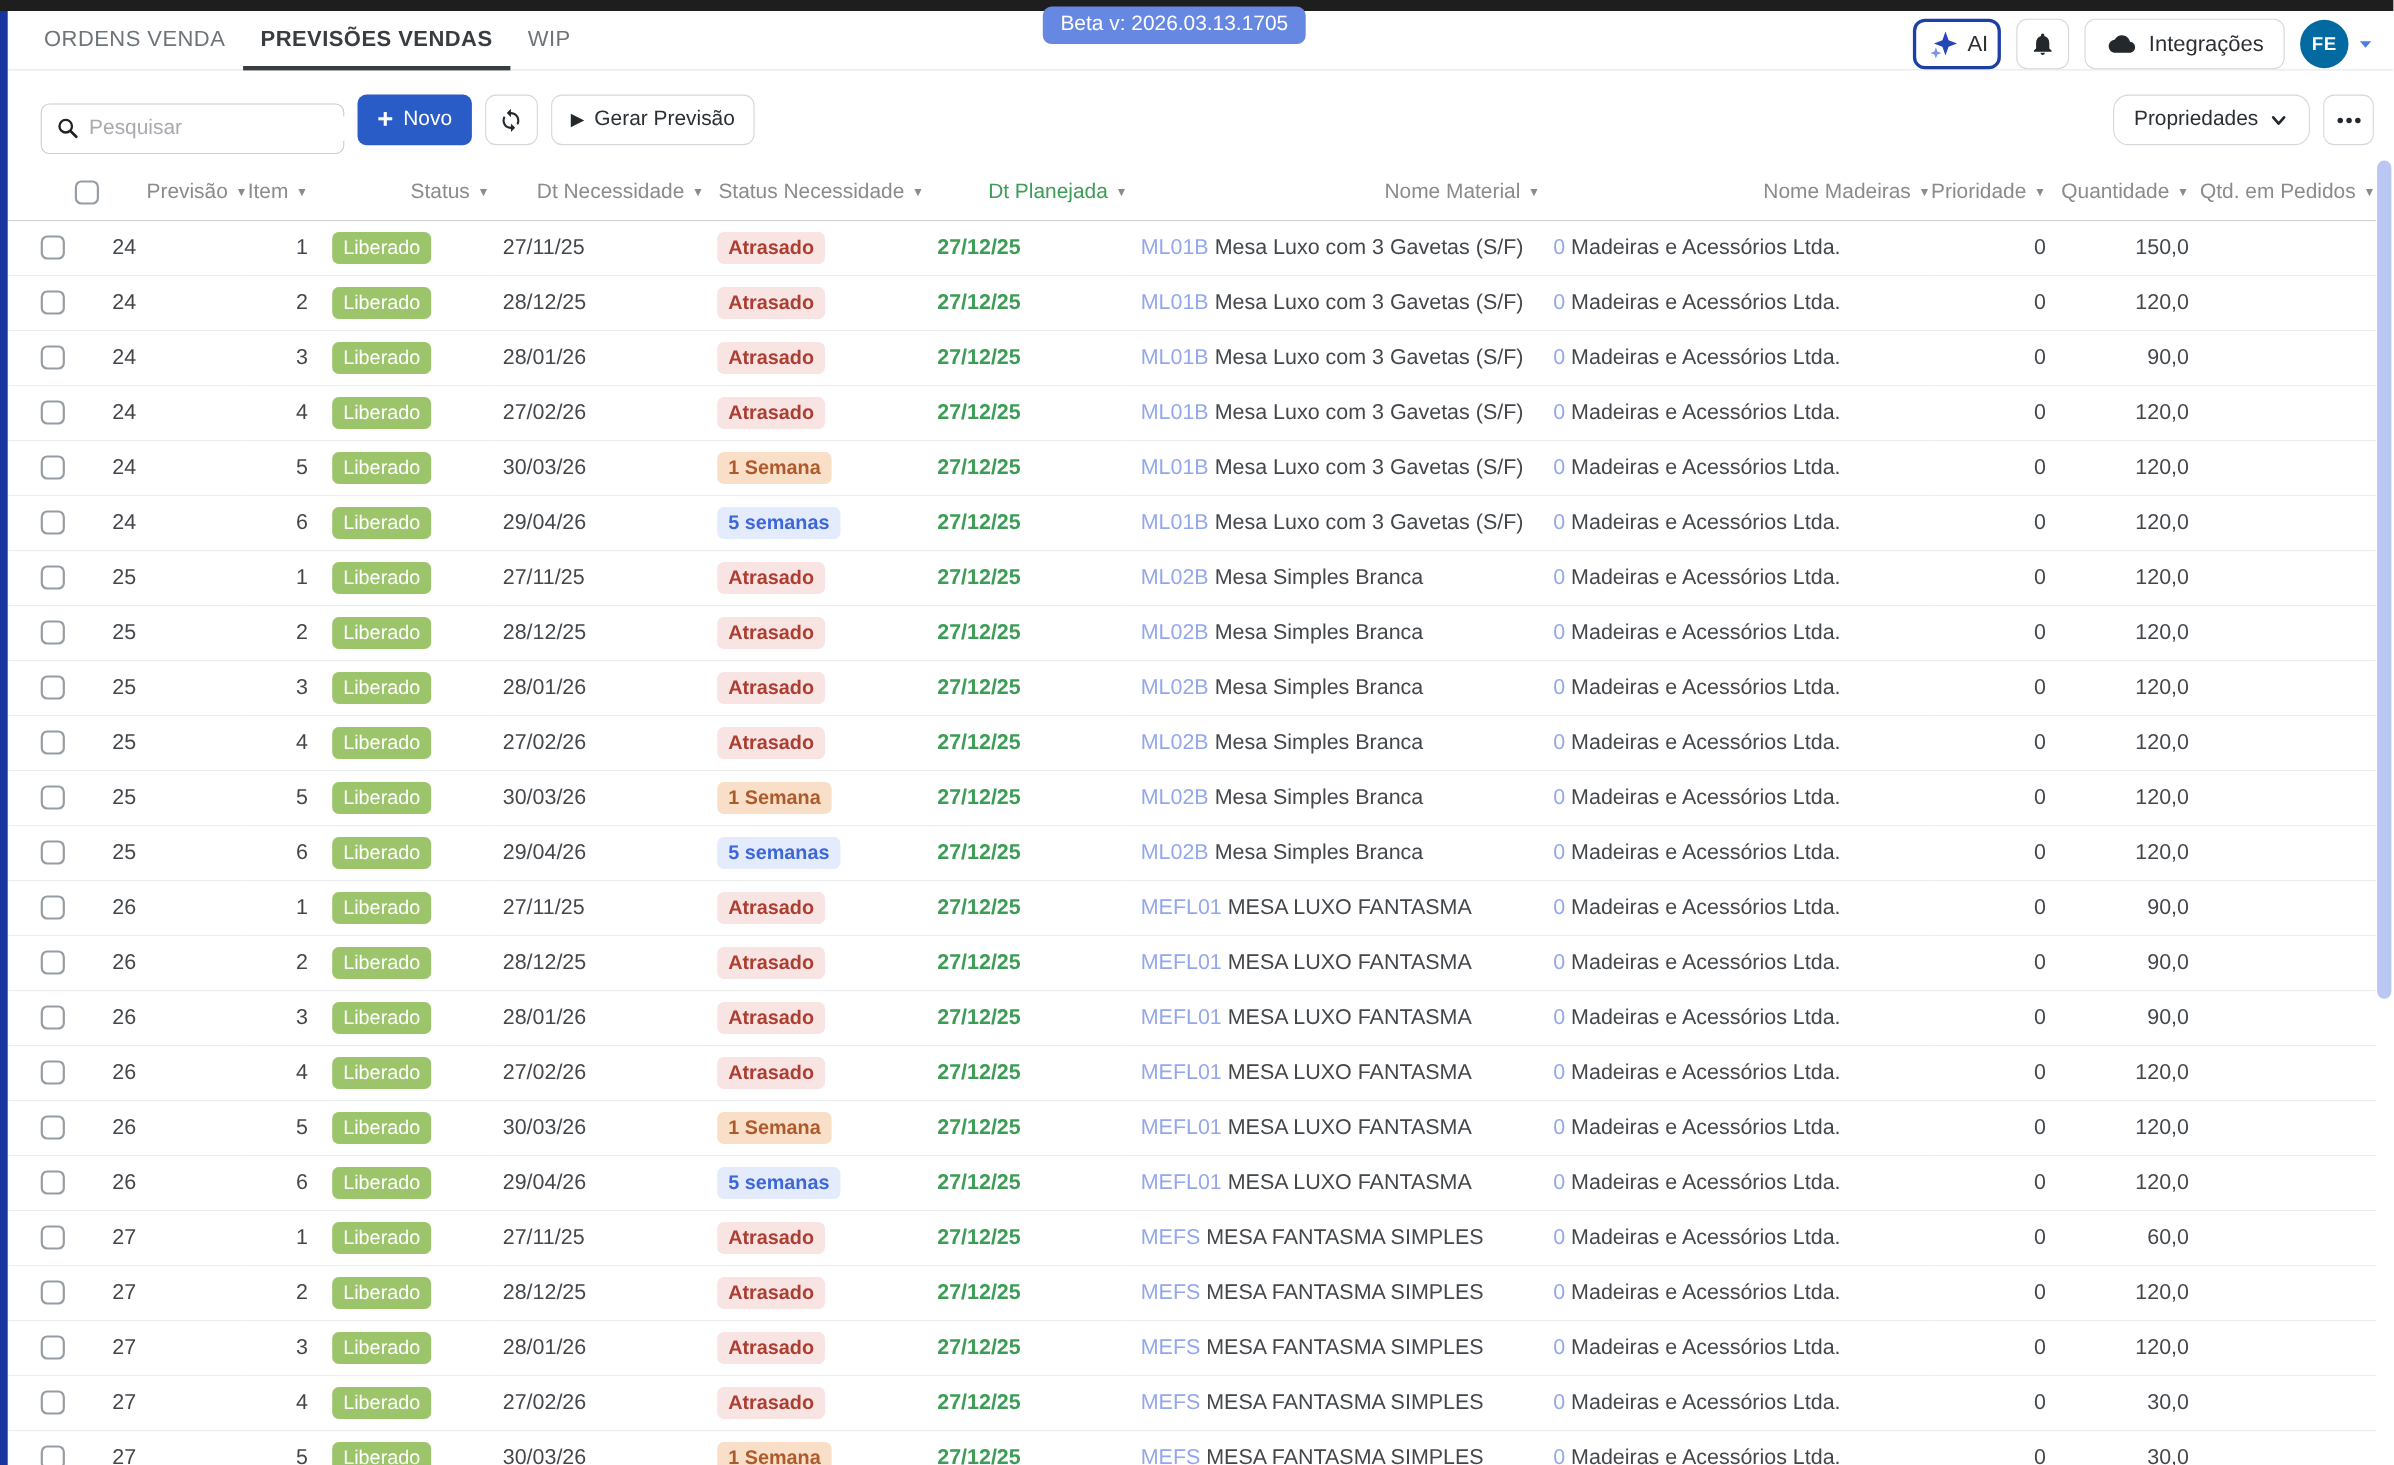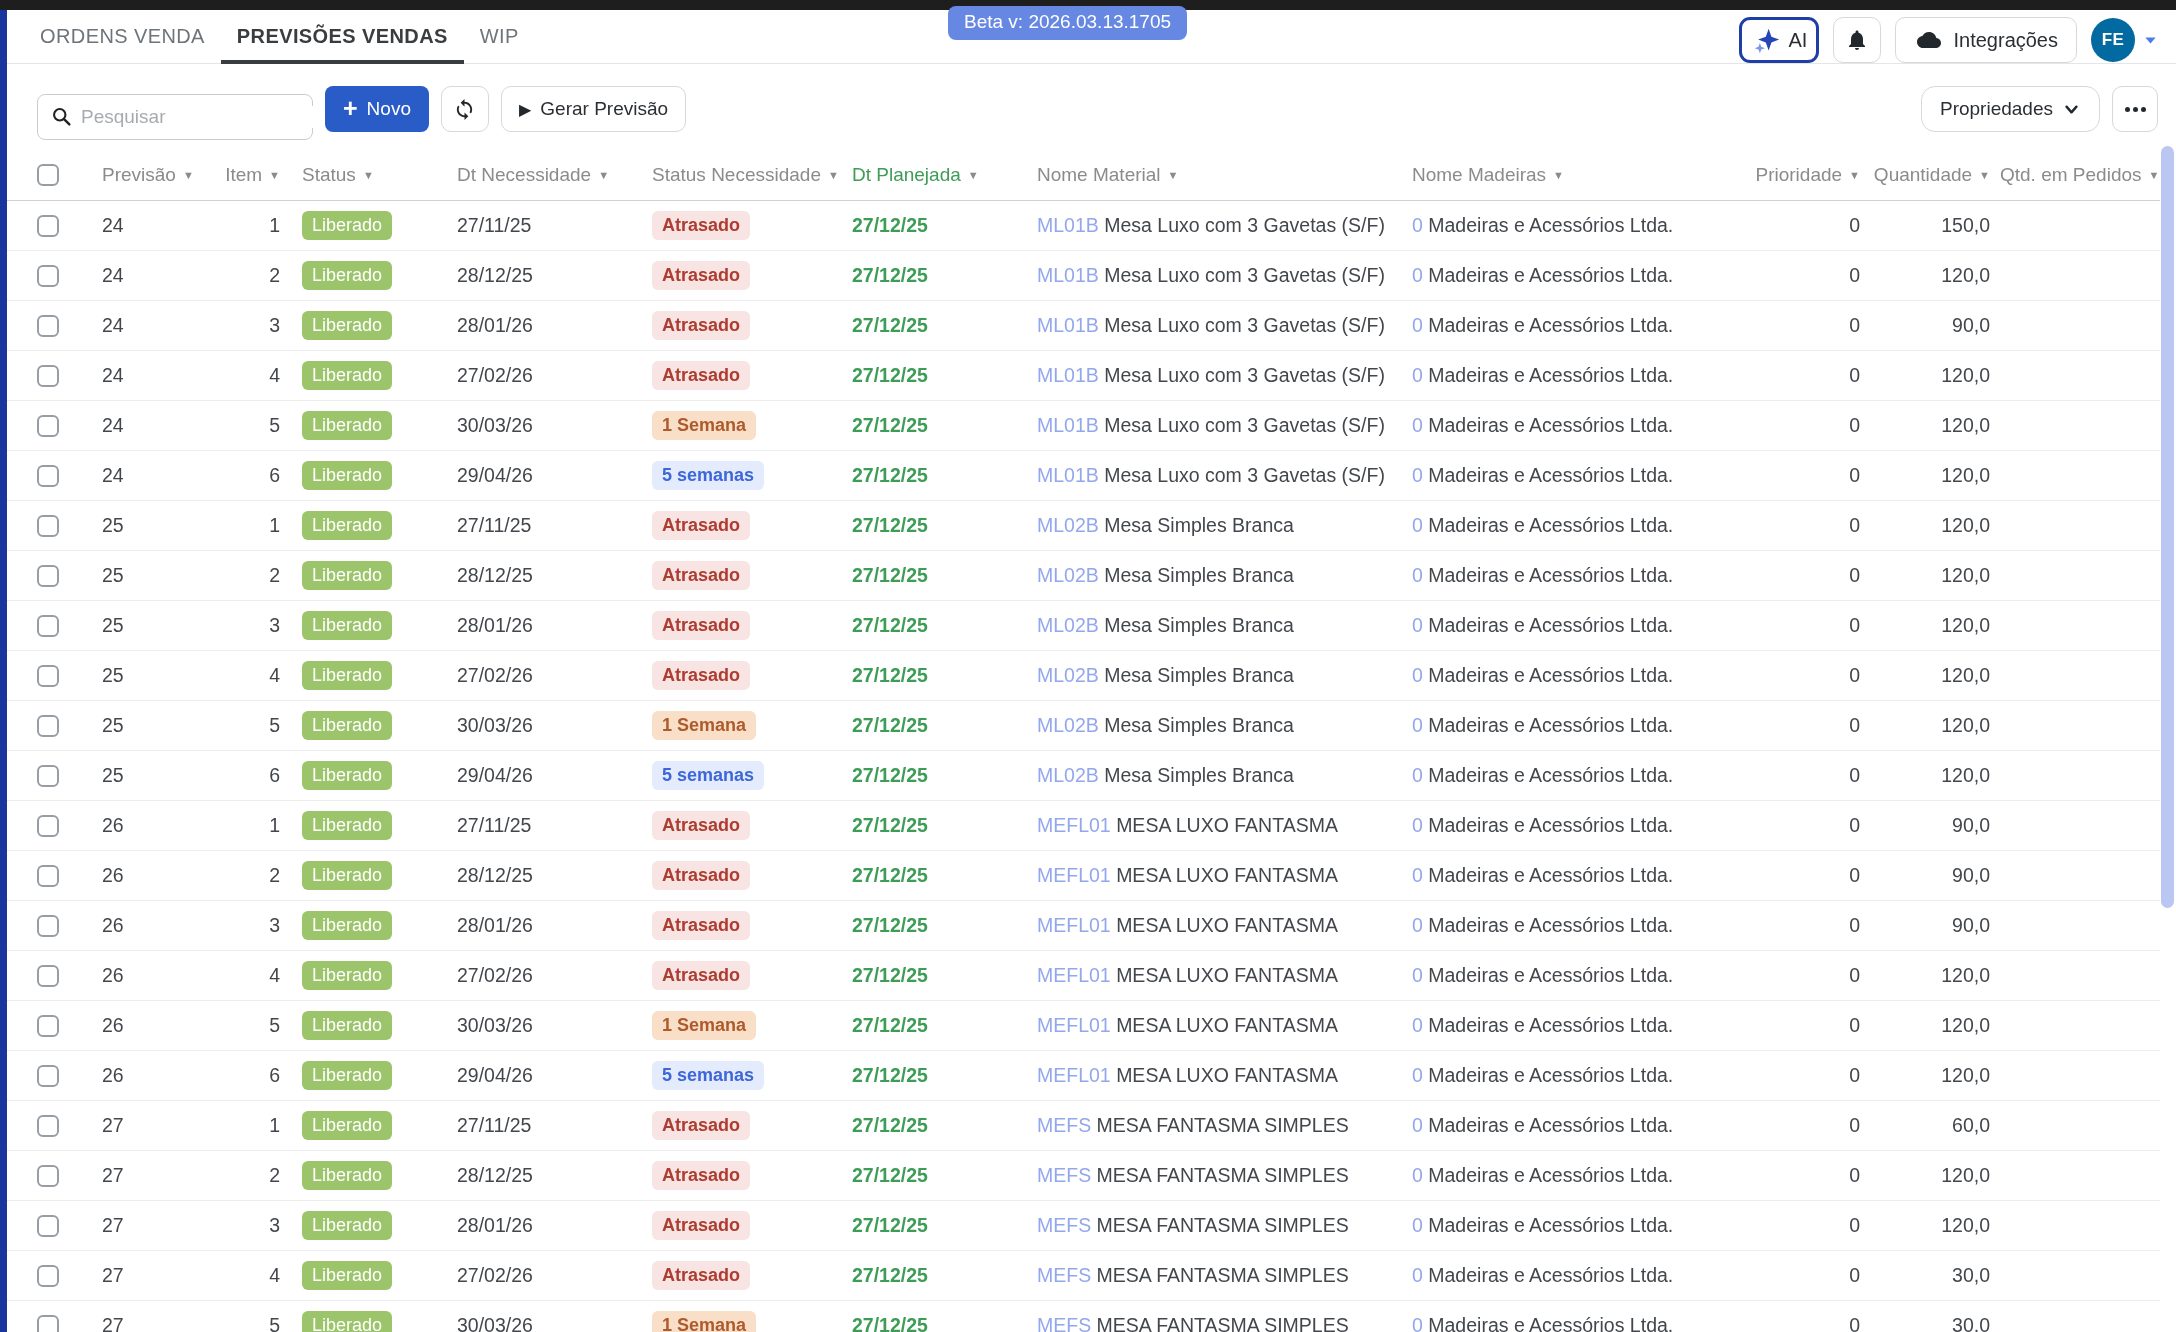--- a/index.html
+++ b/index.html
@@ -49,21 +49,21 @@
   .refresh-btn { margin-left:12px; width:48px; }
   .gerar-btn { margin-left:12px; padding:0 17px; font-size:19px; }
   .play-glyph { font-size:16px; color:#23282c; }
   .props-btn { margin-left:auto; padding:0 18px; font-size:19px;border-radius:14px; }
   .more-btn { margin-left:12px; width:46px; gap:3px; }
   .dot { width:5px; height:5px; border-radius:50%; background:#23282c; display:inline-block; }
 
   
   .grid { position:absolute; top:150px; left:7px; width:2153px; border-collapse:collapse; table-layout:fixed; }
   .grid th, .grid td { height:50px; vertical-align:middle; white-space:nowrap; overflow:hidden; }
-  .grid thead th { font-weight:400; font-size:19px; color:#8b8b8b; text-align:left; border-bottom:1px solid #cfd2d5; }
+  .grid thead th { font-weight:400; font-size:19px; color:#8b8b8b; text-align:right; border-bottom:1px solid #cfd2d5; }
   .grid tbody td { font-size:19.5px; color:#43474c; border-bottom:1px solid #ebedef; text-align:left; }
 
   .c-check { padding-left:30px; }
   .c-prev, .c-dtnec, .c-stnec, .c-dtplan, .c-mat, .c-cont, .c-status { padding-left:12px; }
   .c-item, .c-prio, .c-qty, .c-qped { text-align:right !important; padding-right:10px; }
 
   .arrow { font-size:11px; color:#8b8b8b; margin-left:7px; vertical-align:2px; }
   .checkbox { width:22px; height:22px; border:2px solid #979da4; border-radius:6px; display:inline-block;
               background:#fff; cursor:pointer; vertical-align:middle; }
 

